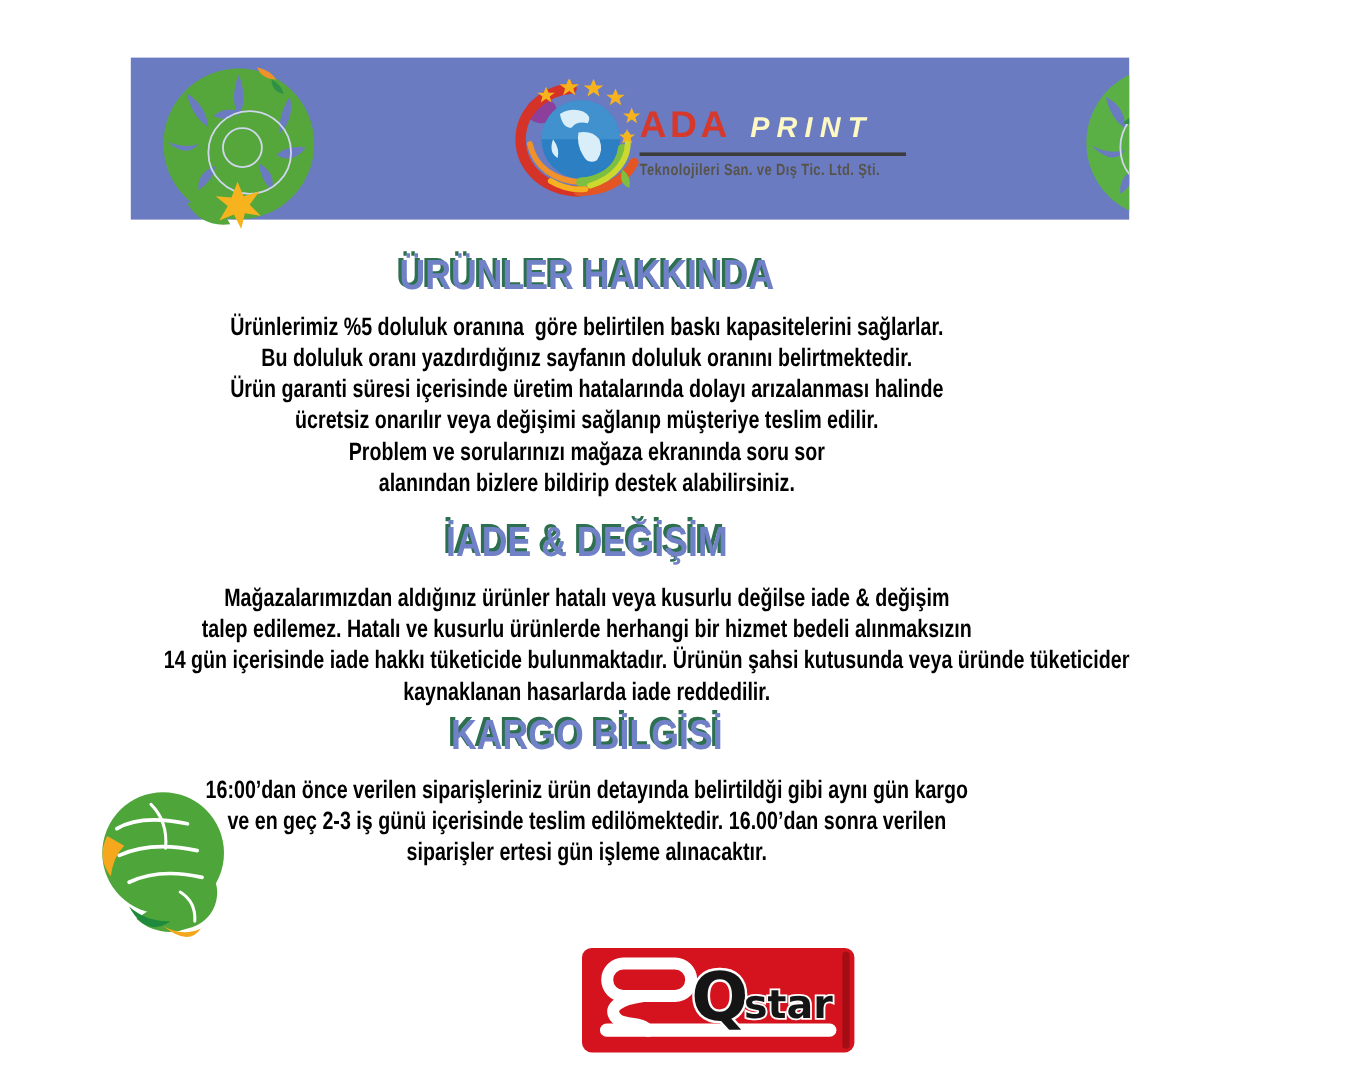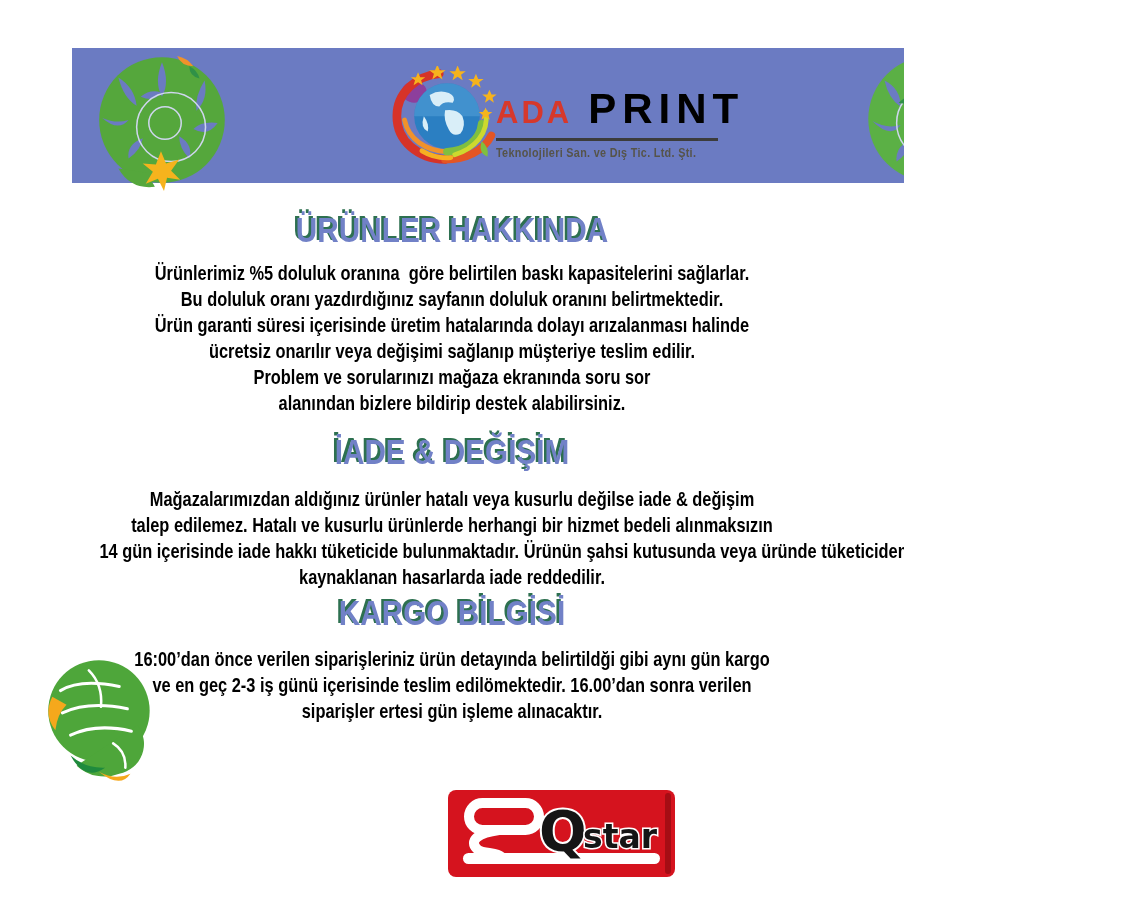--- a/index.html
+++ b/index.html
@@ -1,28 +1,28 @@
 <!DOCTYPE html>
 <html><head>
 <meta charset="utf-8">
 <style>
   html,body{margin:0;padding:0;background:#fff;}
   .page{position:relative;width:904px;height:897px;background:#fff;overflow:hidden;
-        font-family:"Liberation Sans",sans-serif;}
+        font-family:"Liberation Sans",sans-serif;margin-left:37px;}
   
   .banner{position:absolute;left:72px;top:48px;width:950px;height:135px;background:#6b7bc2;}
   .orn{position:absolute;}
   .orn-hl{left:16px;top:4px;width:152px;height:142px;}
   .orn-hr{left:770px;top:2px;width:172px;height:142px;}
   
   .globe{position:absolute;left:317px;top:18px;width:116px;height:108px;}
   .brand{position:absolute;left:424px;top:40px;}
   .brand-row{display:flex;align-items:baseline;gap:16px;}
   .brand-ada{color:#d6382c;font-size:31px;font-weight:bold;letter-spacing:3px;line-height:1;}
-  .brand-print{color:#000000;font-size:42px;font-weight:bold;letter-spacing:6px;line-height:1;}
+  .brand-print{color:#fef9c3;font-size:24px;font-weight:bold;letter-spacing:6px;line-height:1;font-style:italic;}
   .brand-divider{margin-top:8px;width:222px;height:3px;background:#3c3c3c;}
   .brand-tagline{margin-top:4px;font-size:13.5px;font-weight:bold;color:#56544a;
                  white-space:nowrap;transform:scaleX(0.8);transform-origin:left center;letter-spacing:.4px;}
   
   .sec-heading{position:absolute;left:0;right:0;margin:0;text-align:center;
                font-size:35px;font-weight:bold;line-height:1;color:#7181c7;
                text-shadow:-3px -2px 0 #2d7050;transform:scaleX(0.85);transform-origin:center;}
   .h1{top:212px;} .h2{top:434px;} .h3{top:595px;}
   
   .para{position:absolute;left:0;right:0;transform:scaleX(0.78);transform-origin:center;}

